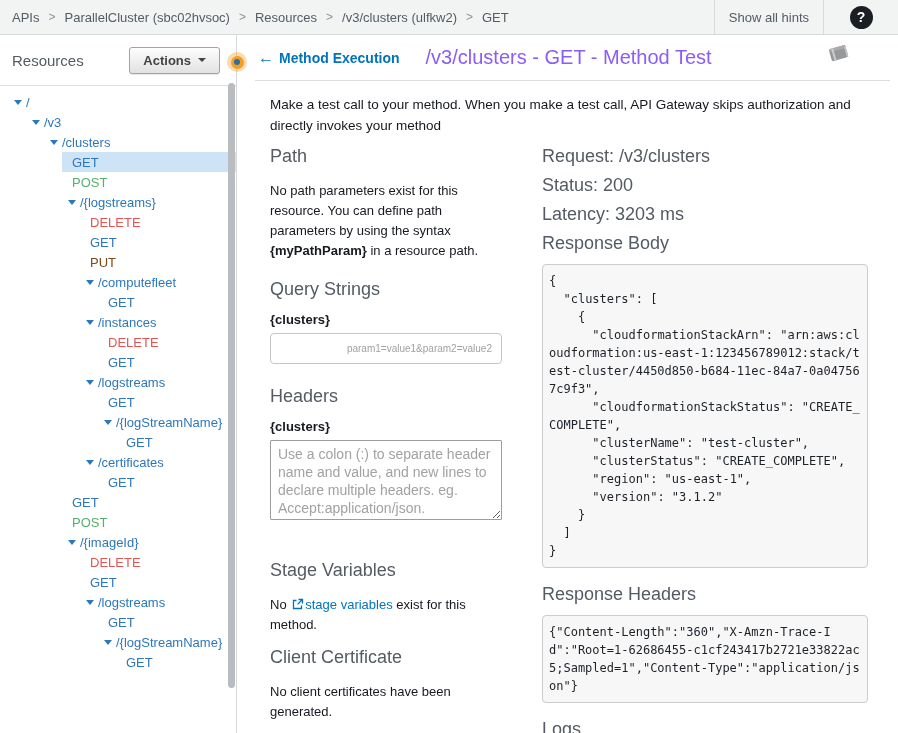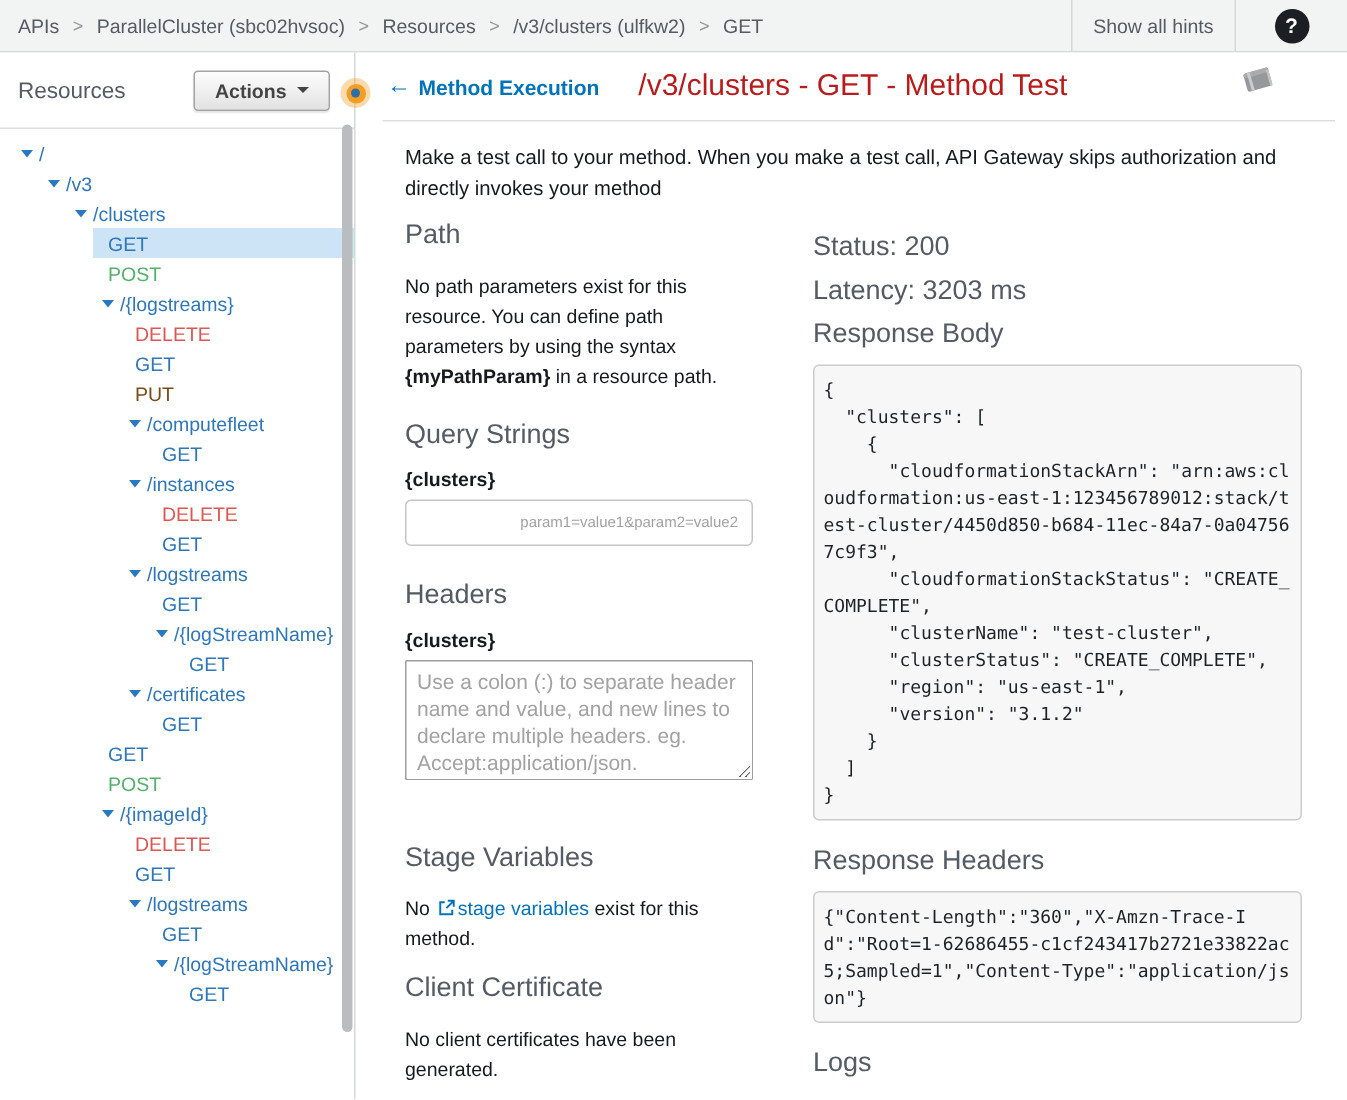--- a/index.html
+++ b/index.html
@@ -50,21 +50,21 @@
     border-radius:50%; background:rgba(244,157,37,.38); display:flex; align-items:center;
     justify-content:center; cursor:pointer; }
   .beacon-mid { width:13px; height:13px; border-radius:50%; background:#f49d25;
     display:flex; align-items:center; justify-content:center; }
   .beacon-core { width:6px; height:6px; border-radius:50%; background:#2a6fa8; }
   .main-header { height:46px; margin:0 8px 0 17px; border-bottom:1px solid #ddd;
     display:flex; align-items:center; }
   .back-link { display:flex; align-items:center; gap:5px; margin-left:3px;
     color:#0073bb; font-size:14px; font-weight:bold; cursor:pointer; white-space:nowrap; }
   .back-arrow { font-size:16px; line-height:1; }
-  .page-title { font-size:20px; font-weight:400; color:#b91c1c; margin-left:26px; white-space:nowrap; }
+  .page-title { font-size:20px; font-weight:400; color:#8b5cf6; margin-left:26px; white-space:nowrap; }
   .doc-book { margin-left:auto; margin-right:38px; align-self:flex-start; margin-top:6px; cursor:pointer; }
   .main-body { position:absolute; top:46px; left:0; right:0; bottom:0; }
   .intro { position:absolute; left:32px; top:13px; width:608px; font-size:13.5px;
     line-height:21px; color:#16191f; }
   .col-left  { position:absolute; left:32px;  top:65px; width:232px; }
   .col-right { position:absolute; left:304px; top:65px; width:326px; }
   .sec-h { font-size:18px; font-weight:400; color:#545b64; line-height:21px; }
   .mt8  { margin-top:8px; } .mt12 { margin-top:12px; }
   .mt14 { margin-top:14px; } .mt16 { margin-top:16px; } .mt18 { margin-top:18px; }
   .mt22 { margin-top:22px; } .mt36 { margin-top:36px; }
@@ -315,20 +315,21 @@
       <p class="body-p mt14"><span>No </span><svg class="ext-icon" width="12" height="12" viewBox="0 0 12 12">
             <path d="M4.5 2.5 H1.5 v8 h8 V7.5" fill="none" stroke="#0073bb" stroke-width="1.3"></path>
             <path d="M6.5 1.5 h4 v4 M10.2 1.8 L5.6 6.4" fill="none" stroke="#0073bb" stroke-width="1.3"></path>
           </svg><a class="ext-link">stage variables</a><span> exist for this method.</span></p>
 
       <h2 class="sec-h mt12">Client Certificate</h2>
       <p class="body-p mt14">No client certificates have been generated.</p>
     </div>
 
     <div class="col-right">
+      <h2 class="sec-h">Request: /v3/clusters</h2>
       <h2 class="sec-h mt8">Status: 200</h2>
       <h2 class="sec-h mt8">Latency: 3203 ms</h2>
       <h2 class="sec-h mt8">Response Body</h2>
       <pre class="code">{
   "clusters": [
     {
       "cloudformationStackArn": "arn:aws:cloudformation:us-east-1:123456789012:stack/test-cluster/4450d850-b684-11ec-84a7-0a047567c9f3",
       "cloudformationStackStatus": "CREATE_COMPLETE",
       "clusterName": "test-cluster",
       "clusterStatus": "CREATE_COMPLETE",

